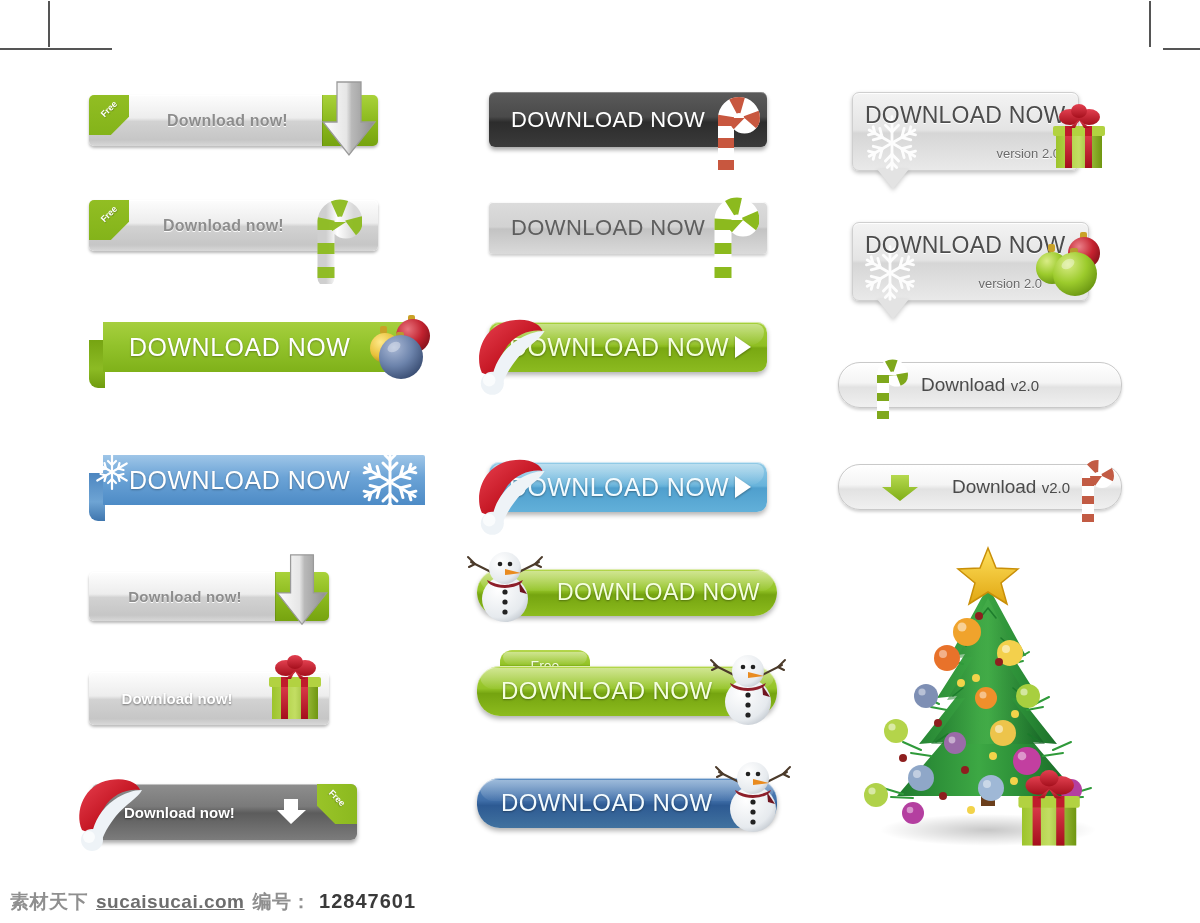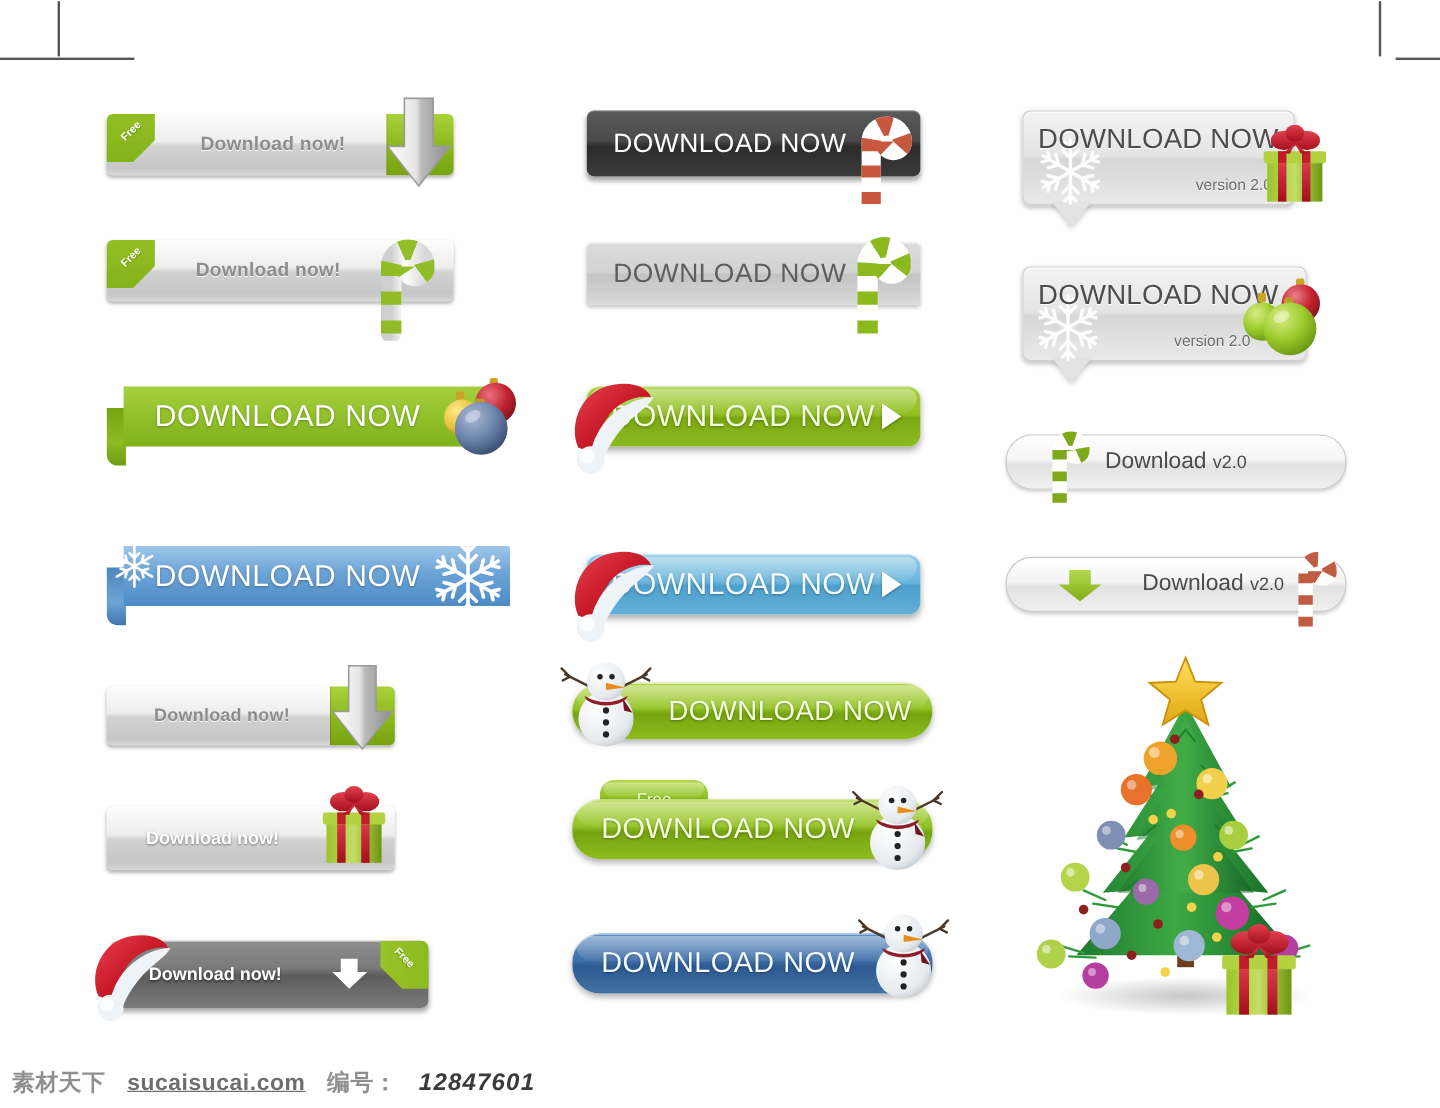--- a/index.html
+++ b/index.html
@@ -122,24 +122,24 @@
     box-shadow:0 2px 3px rgba(0,0,0,.18), inset 0 1px 0 rgba(255,255,255,1);
     display:flex;align-items:center;
   }
   .pill-txt{color:#4b4b4b;font-size:19px;}
   .pill-txt small{font-size:15px;}
 
   
   .deco{position:absolute;pointer-events:none;}
 
   
-  .wm{position:absolute;left:10px;bottom:8px;display:flex;align-items:baseline;gap:18px;
+  .wm{position:absolute;left:10px;bottom:8px;display:flex;align-items:baseline;gap:8px;
       color:#8f8f8f;font-weight:bold;font-size:19px;letter-spacing:.5px;}
   .wm .dom{color:#6e6e6e;text-decoration:underline;}
-  .wm .num{color:#3a3a3a;font-size:20px;letter-spacing:1px;font-style:italic;}
+  .wm .num{color:#3a3a3a;font-size:20px;letter-spacing:1px;}
 </style>
 </head>
 <body>
 
 <div class="stage">
 
   <div class="crop v" style="left:48px;top:1px;"></div>
   <div class="crop h" style="left:0px;top:48px;"></div>
   <div class="crop v" style="left:1149px;top:1px;"></div>
   <div class="crop h" style="left:1163px;top:48px;"></div>

